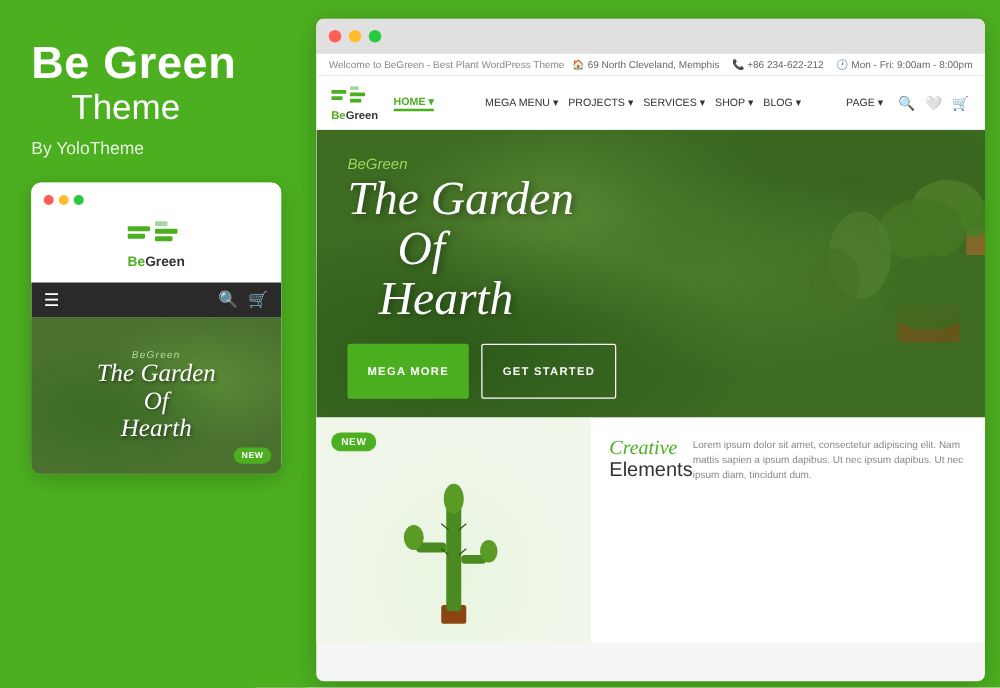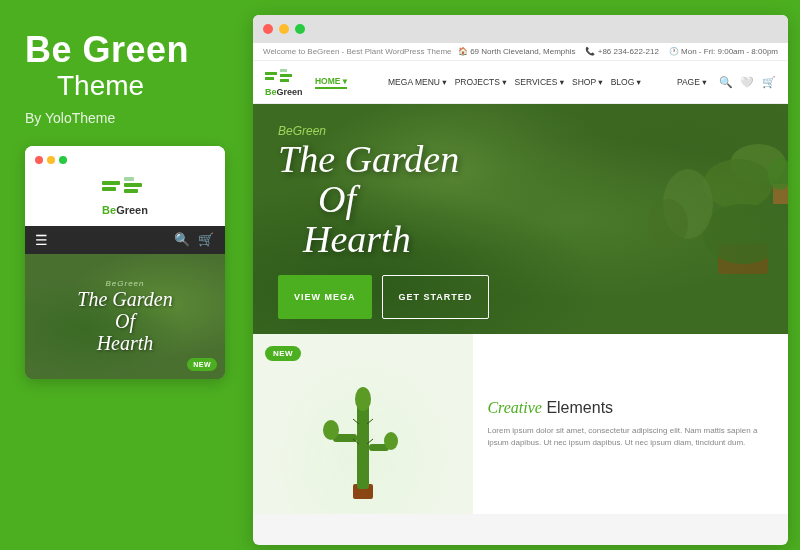--- a/index.html
+++ b/index.html
@@ -403,21 +403,21 @@
 
     .badge-hot {
       background: #555;
     }
 
     .card-middle {
       flex: 1.3;
       background: #fff;
       padding: 16px 14px;
       display: flex;
-      flex-direction: column;
+      flex-direction: row;
       justify-content: center;
     }
 
     .card-middle-title {
       font-size: 16px;
       margin-bottom: 8px;
     }
 
     .card-middle-title .creative {
       font-family: Georgia, serif;
@@ -562,21 +562,21 @@
       </div>
 
       <div class="hero-content">
         <div class="hero-brand" style="font-style:italic;color:#9ed65c;font-size:12px;">BeGreen</div>
         <div class="hero-title">
           <span>The Garden</span>
           <span style="margin-left:40px;">Of</span>
           <span style="margin-left:25px;">Hearth</span>
         </div>
         <div class="hero-buttons">
-          <button class="btn-view-more">VIEW MEGA</button>
+          <button class="btn-view-more">MEGA MORE</button>
           <button class="btn-get-started">GET STARTED</button>
         </div>
       </div>
     </div>
 
     <div class="site-cards">
 
       <div class="card">
         <div class="card-image-left">
           <svg viewBox="0 0 120 160" width="120" height="160">

